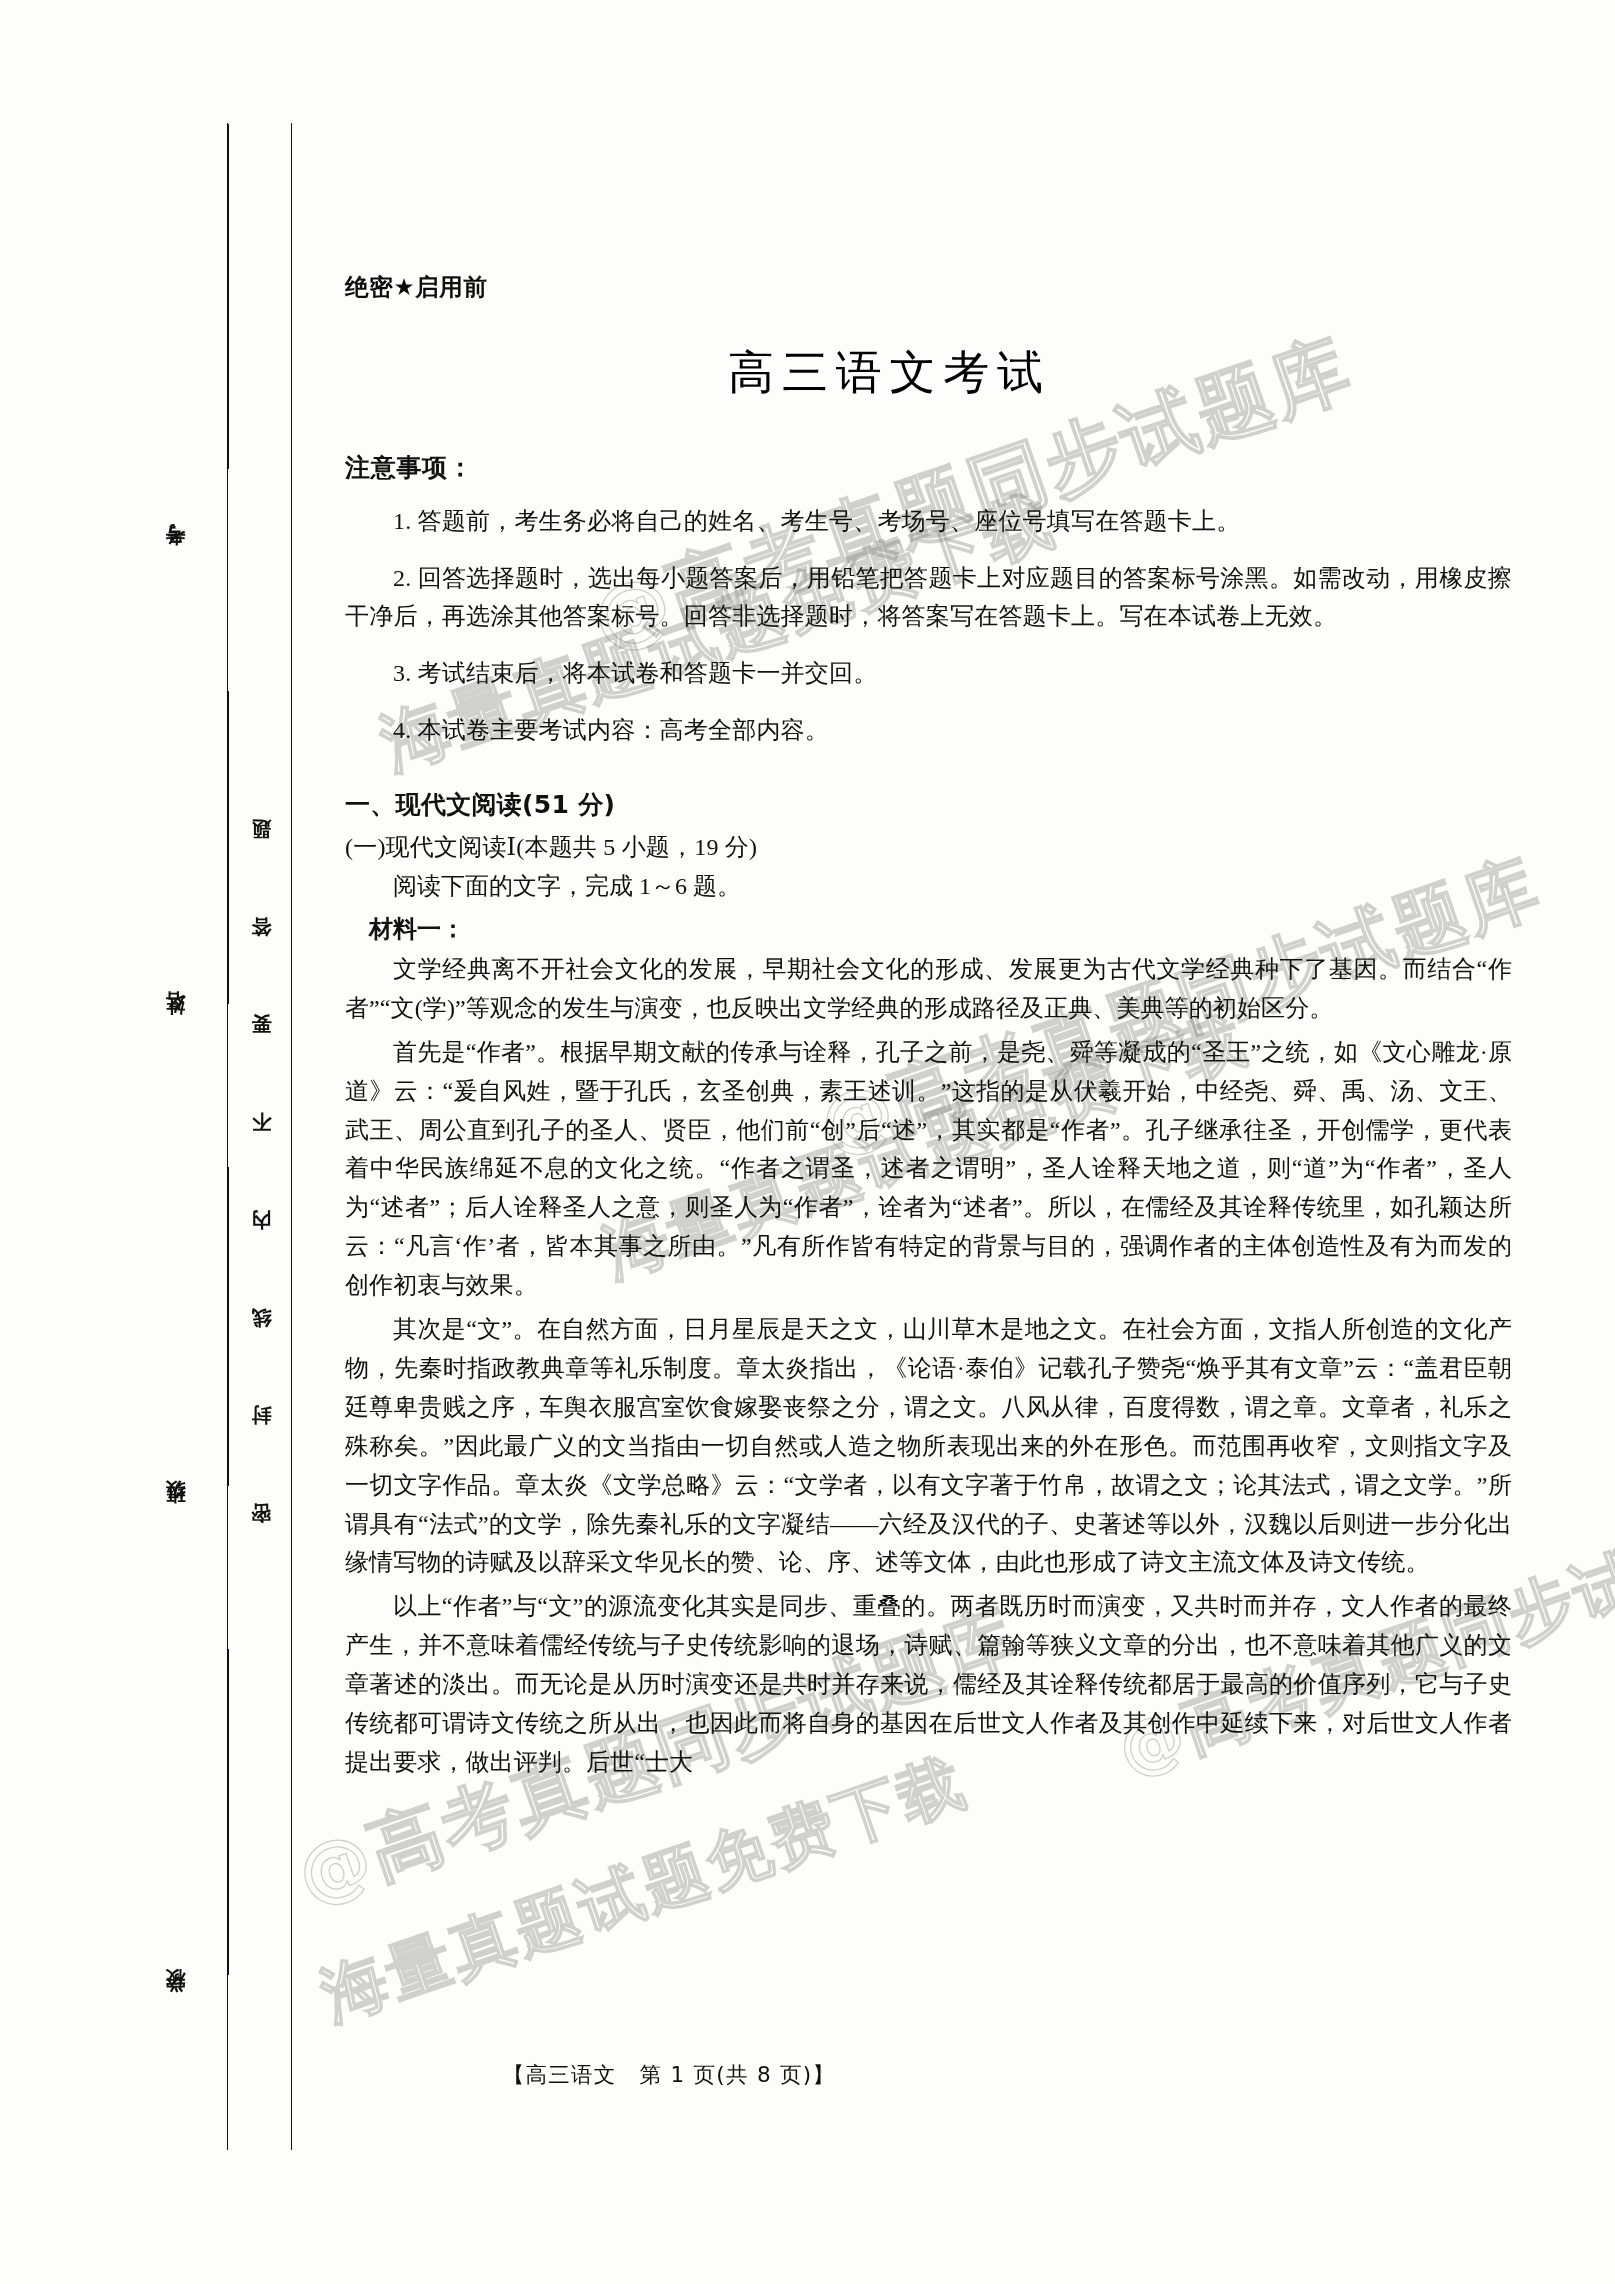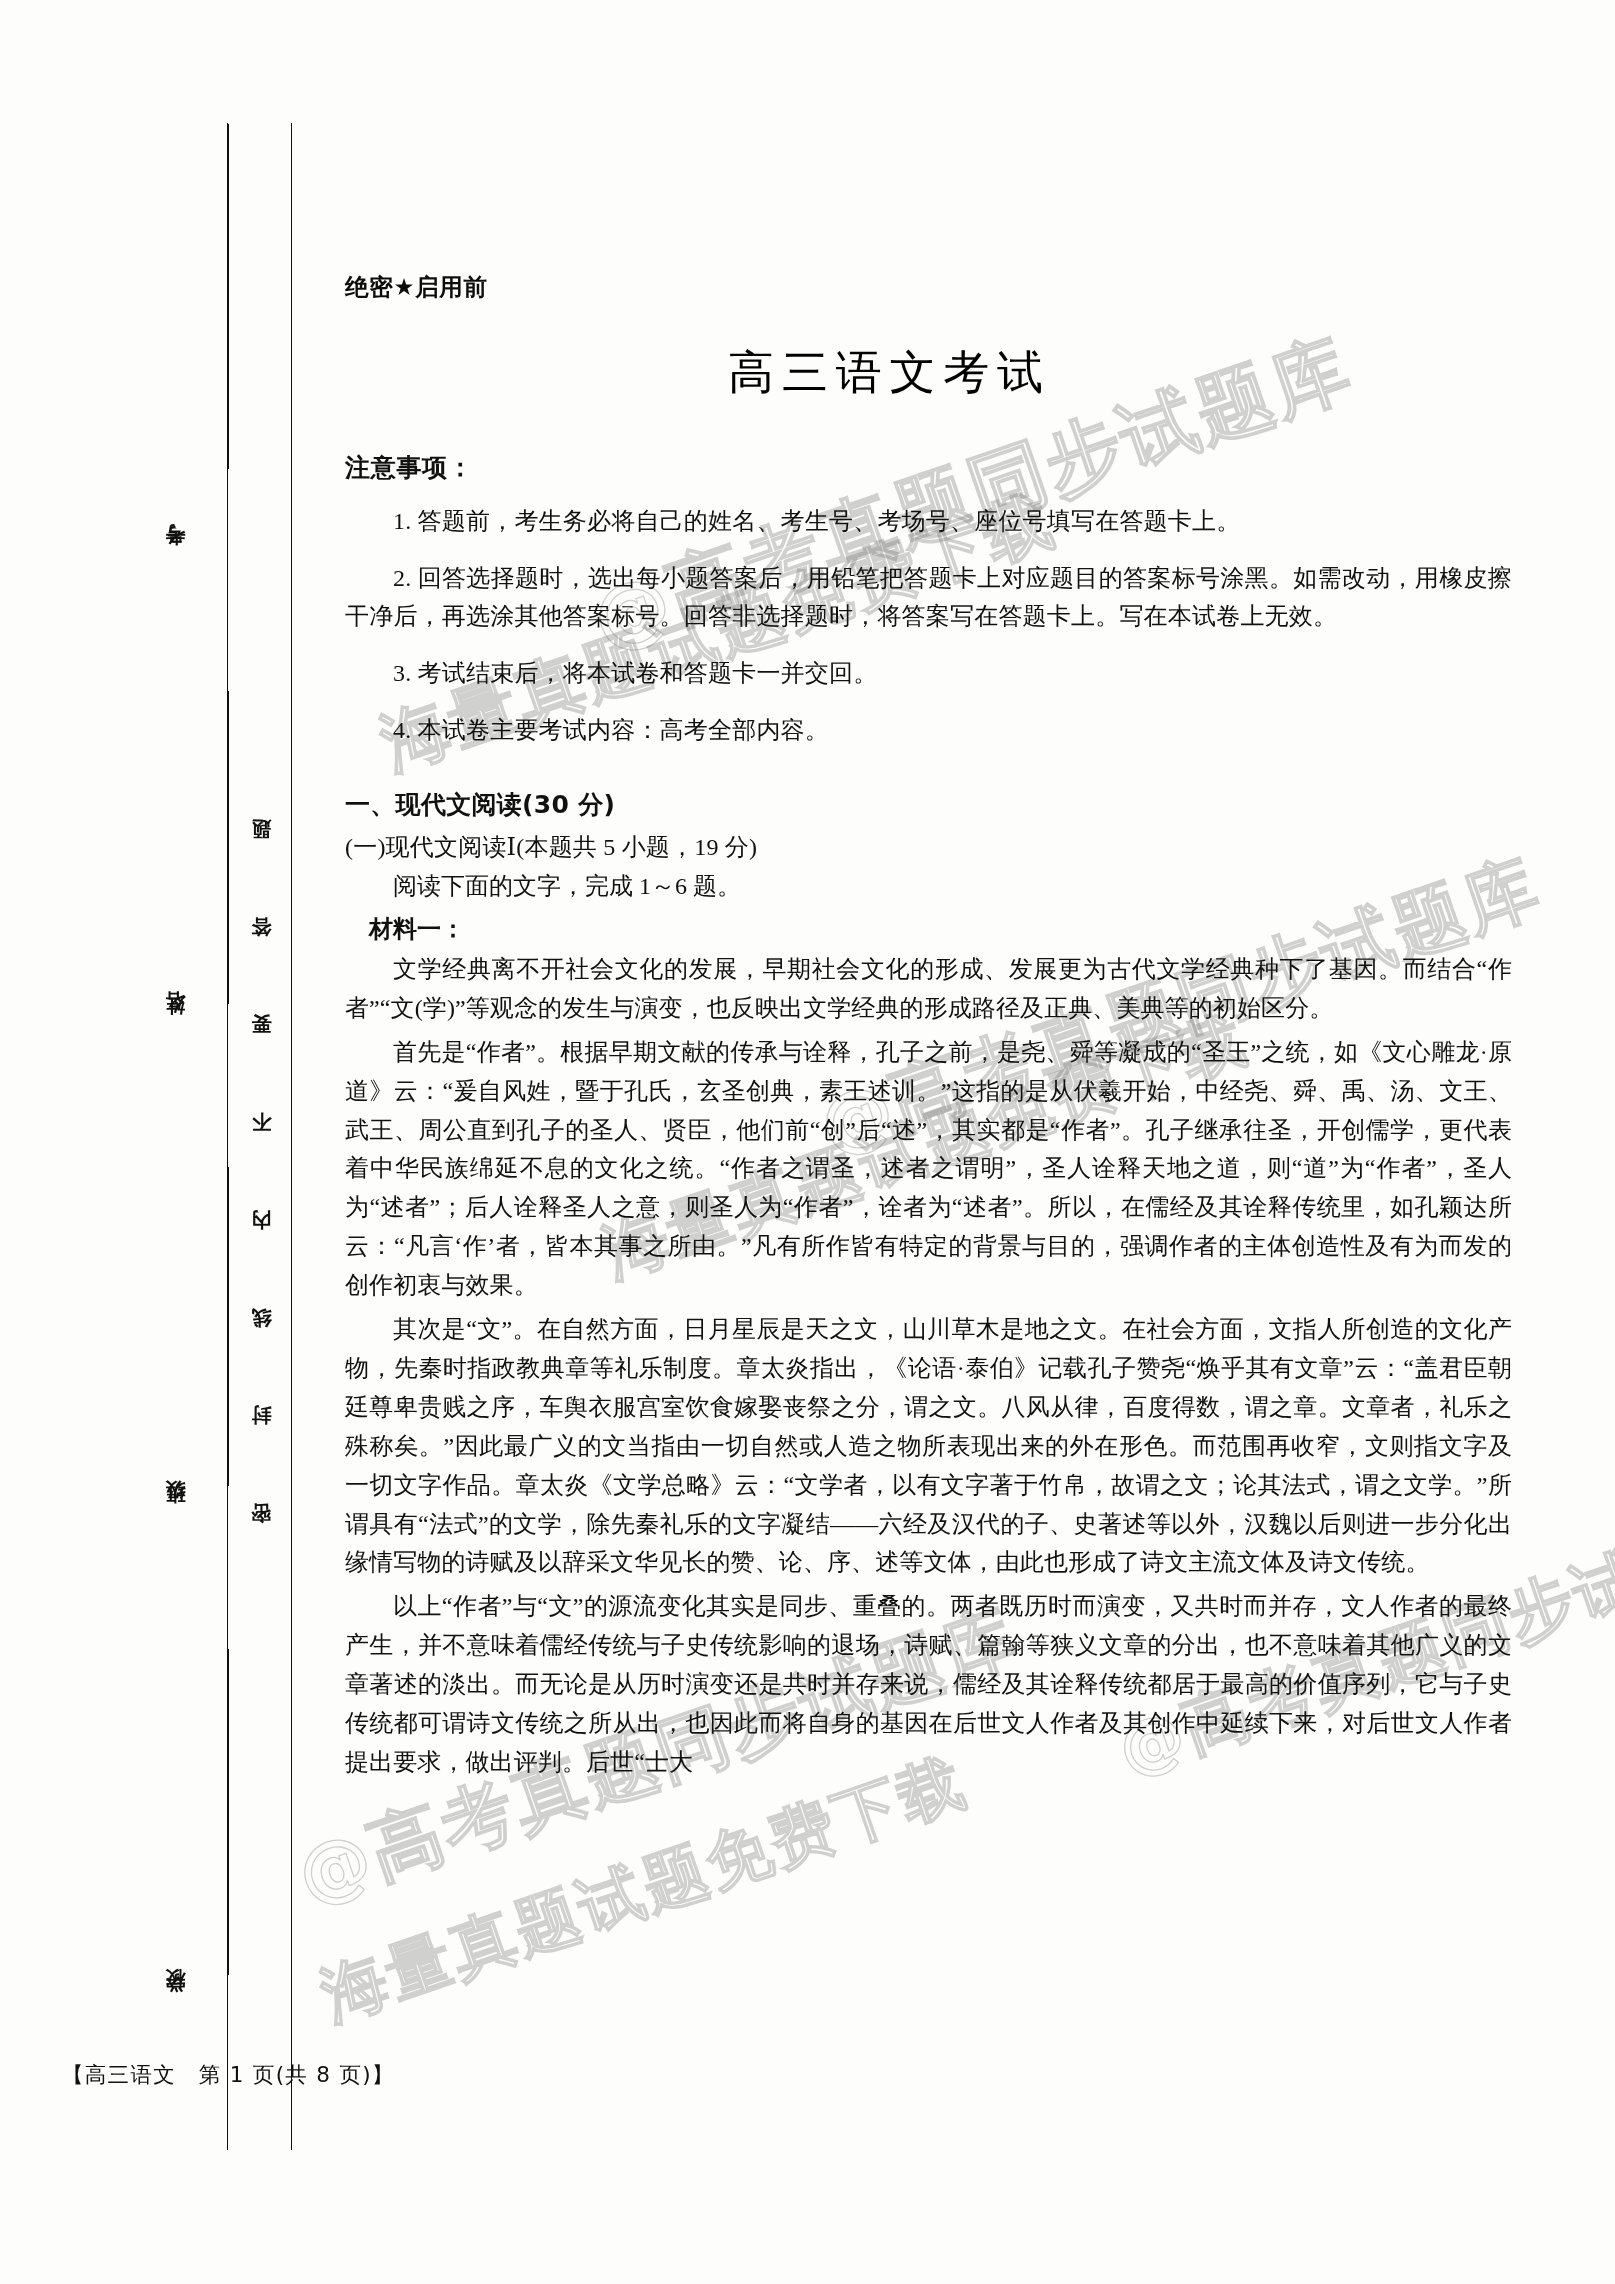--- a/index.html
+++ b/index.html
@@ -153,21 +153,21 @@
     text-indent: 2em;
     text-align: justify;
     text-justify: inter-ideograph;
     letter-spacing: 0.1px;
   }
   .footer {
     position: absolute;
     left: 0;
     top: 2060px;
     width: 1276px;
-    text-align: left;
+    text-align: center;
     font-family: "DejaVu Sans", sans-serif;
     font-size: 21.5px;
     letter-spacing: 1.3px;
     z-index: 5;
     padding-left: 62px;
     box-sizing: border-box;
   }
 </style>
 </head>
 <body>
@@ -213,21 +213,21 @@
     <div class="secret-line">绝密★启用前</div>
 
     <div class="doc-title">高三语文考试</div>
 
     <div class="notice-head">注意事项：</div>
     <div class="notice-item">1. 答题前，考生务必将自己的姓名、考生号、考场号、座位号填写在答题卡上。</div>
     <div class="notice-item">2. 回答选择题时，选出每小题答案后，用铅笔把答题卡上对应题目的答案标号涂黑。如需改动，用橡皮擦干净后，再选涂其他答案标号。回答非选择题时，将答案写在答题卡上。写在本试卷上无效。</div>
     <div class="notice-item">3. 考试结束后，将本试卷和答题卡一并交回。</div>
     <div class="notice-item">4. 本试卷主要考试内容：高考全部内容。</div>
 
-    <div class="section-title">一、现代文阅读(30 分)</div>
+    <div class="section-title">一、现代文阅读(51 分)</div>
     <div class="sub-title">(一)现代文阅读Ⅰ(本题共 5 小题，19 分)</div>
     <div class="instruction">阅读下面的文字，完成 1～6 题。</div>
     <div class="material-label">材料一：</div>
 
     <div class="body-para">文学经典离不开社会文化的发展，早期社会文化的形成、发展更为古代文学经典种下了基因。而结合“作者”“文(学)”等观念的发生与演变，也反映出文学经典的形成路径及正典、美典等的初始区分。</div>
     <div class="body-para">首先是“作者”。根据早期文献的传承与诠释，孔子之前，是尧、舜等凝成的“圣王”之统，如《文心雕龙·原道》云：“爰自风姓，暨于孔氏，玄圣创典，素王述训。”这指的是从伏羲开始，中经尧、舜、禹、汤、文王、武王、周公直到孔子的圣人、贤臣，他们前“创”后“述”，其实都是“作者”。孔子继承往圣，开创儒学，更代表着中华民族绵延不息的文化之统。“作者之谓圣，述者之谓明”，圣人诠释天地之道，则“道”为“作者”，圣人为“述者”；后人诠释圣人之意，则圣人为“作者”，诠者为“述者”。所以，在儒经及其诠释传统里，如孔颖达所云：“凡言‘作’者，皆本其事之所由。”凡有所作皆有特定的背景与目的，强调作者的主体创造性及有为而发的创作初衷与效果。</div>
     <div class="body-para">其次是“文”。在自然方面，日月星辰是天之文，山川草木是地之文。在社会方面，文指人所创造的文化产物，先秦时指政教典章等礼乐制度。章太炎指出，《论语·泰伯》记载孔子赞尧“焕乎其有文章”云：“盖君臣朝廷尊卑贵贱之序，车舆衣服宫室饮食嫁娶丧祭之分，谓之文。八风从律，百度得数，谓之章。文章者，礼乐之殊称矣。”因此最广义的文当指由一切自然或人造之物所表现出来的外在形色。而范围再收窄，文则指文字及一切文字作品。章太炎《文学总略》云：“文学者，以有文字著于竹帛，故谓之文；论其法式，谓之文学。”所谓具有“法式”的文学，除先秦礼乐的文字凝结——六经及汉代的子、史著述等以外，汉魏以后则进一步分化出缘情写物的诗赋及以辞采文华见长的赞、论、序、述等文体，由此也形成了诗文主流文体及诗文传统。</div>
     <div class="body-para">以上“作者”与“文”的源流变化其实是同步、重叠的。两者既历时而演变，又共时而并存，文人作者的最终产生，并不意味着儒经传统与子史传统影响的退场，诗赋、篇翰等狭义文章的分出，也不意味着其他广义的文章著述的淡出。而无论是从历时演变还是共时并存来说，儒经及其诠释传统都居于最高的价值序列，它与子史传统都可谓诗文传统之所从出，也因此而将自身的基因在后世文人作者及其创作中延续下来，对后世文人作者提出要求，做出评判。后世“士大</div>
   </div>
 

